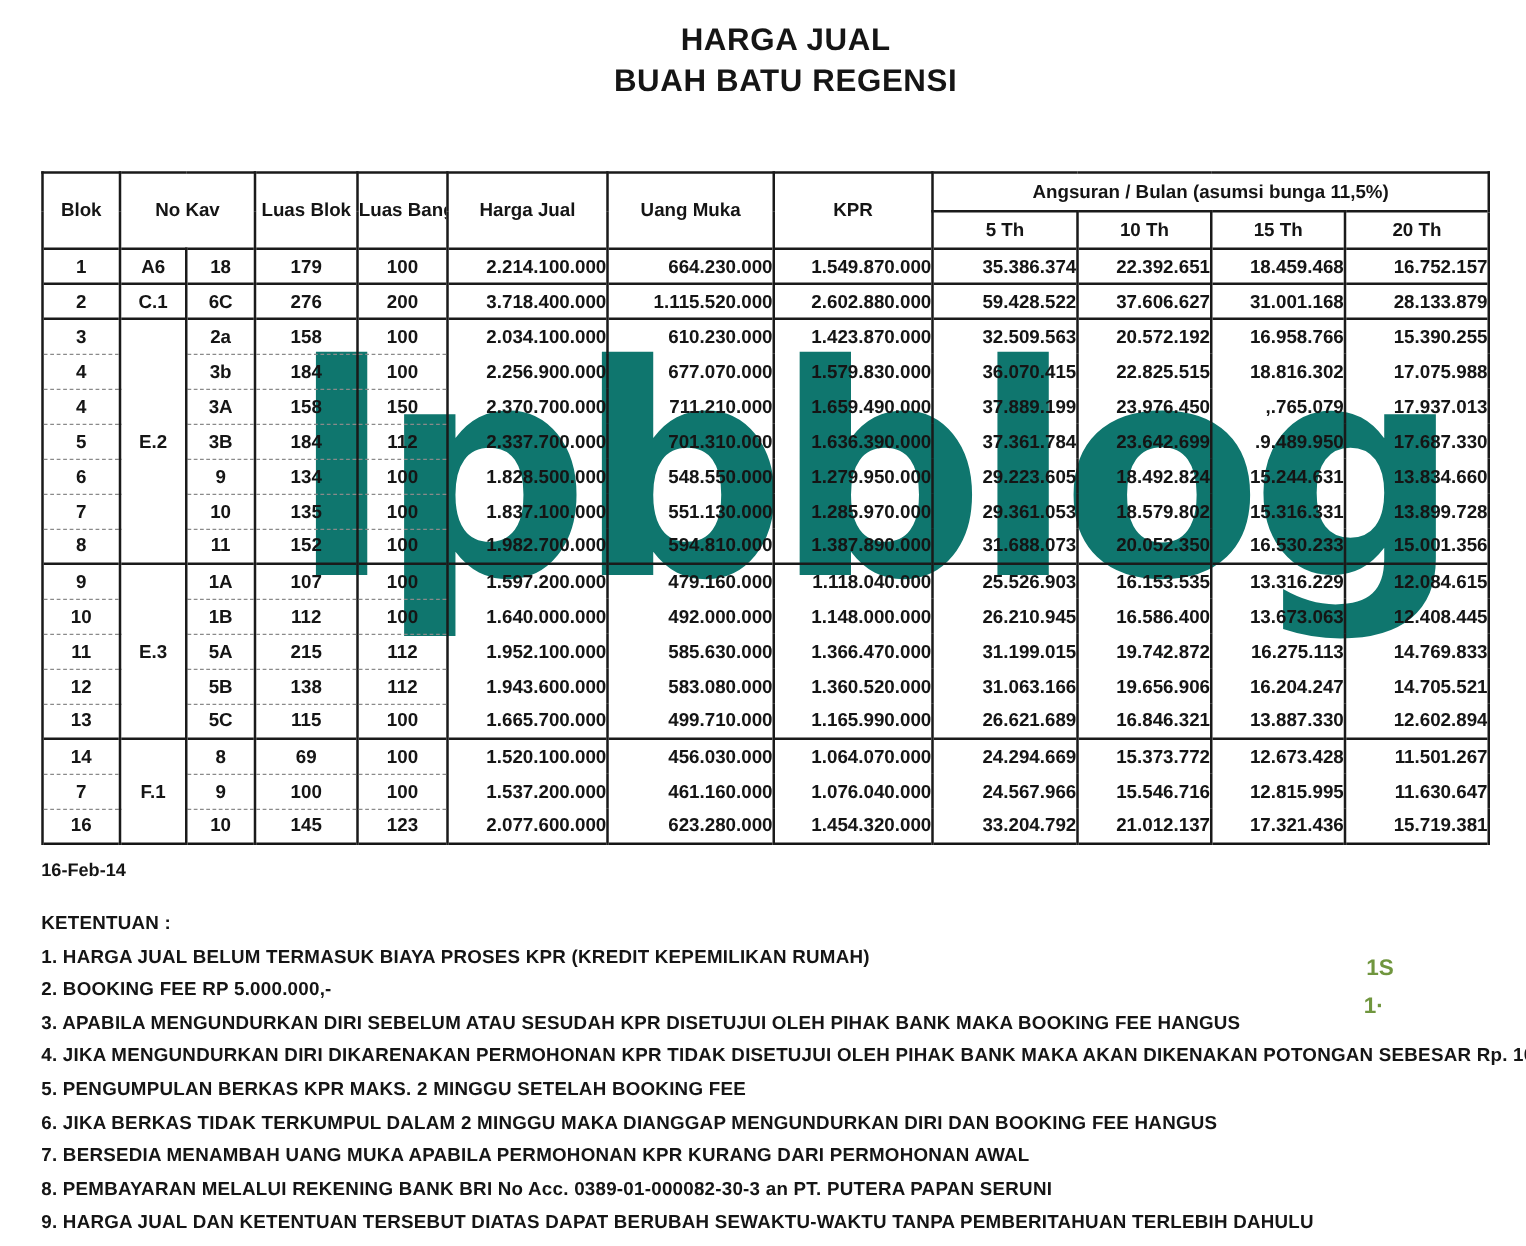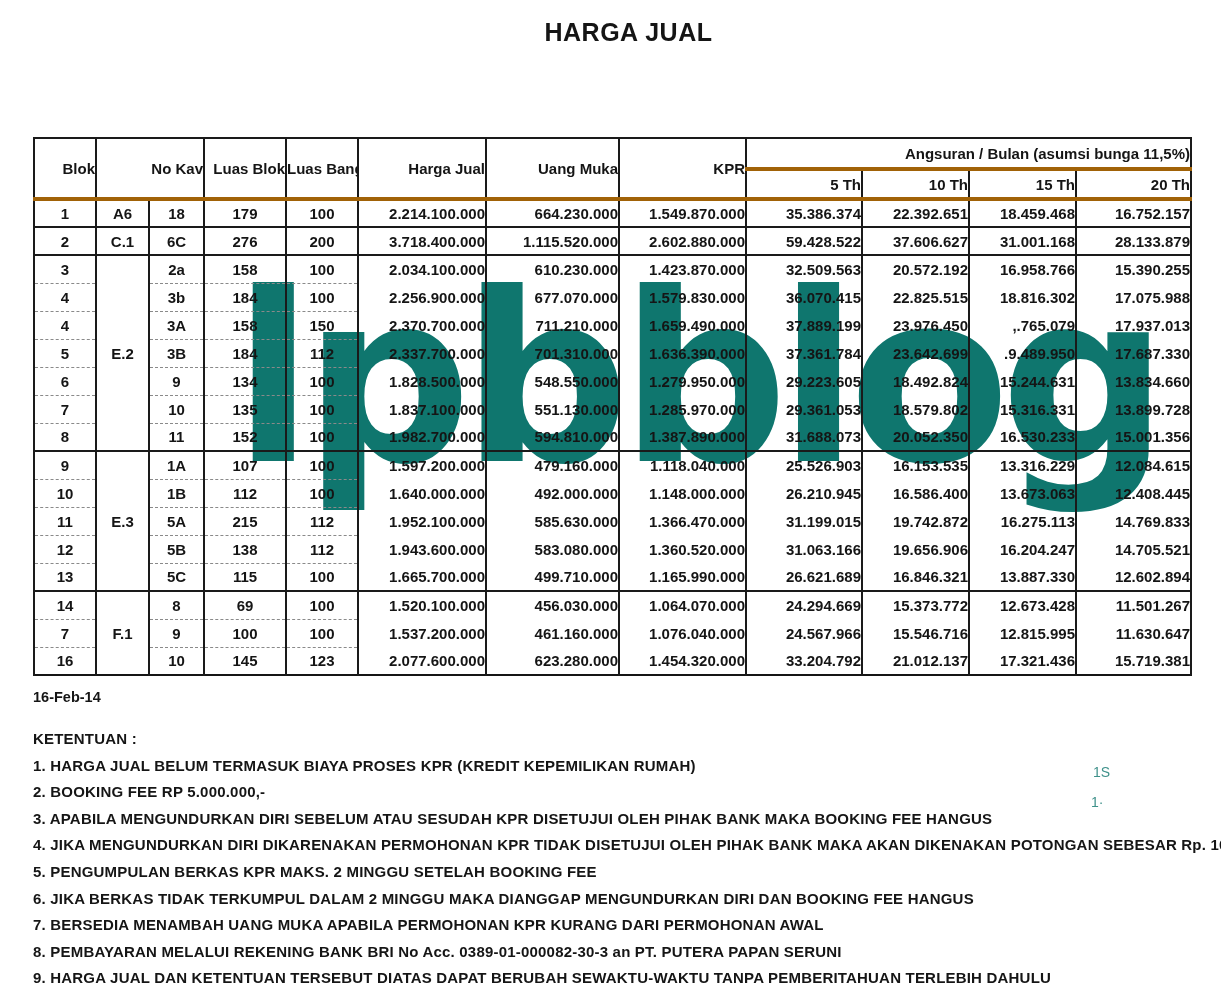--- a/index.html
+++ b/index.html
@@ -8,44 +8,45 @@
   .watermark{position:absolute;left:195px;top:262px;z-index:1;
         font-family:"DejaVu Sans", sans-serif;font-weight:700;font-size:235px;
         letter-spacing:-10px;line-height:1;color:#0f766e;user-select:none;margin-left:38px;}
   .title{position:absolute;left:36px;top:16px;width:1185px;text-align:center;z-index:2;
         font-weight:700;font-size:25px;line-height:1.32;letter-spacing:.5px;}
   table.price{position:absolute;left:33px;top:137px;width:1157px;z-index:2;
         border-collapse:collapse;table-layout:fixed;background:transparent;
         border:2.5px solid #151515;font-weight:700;}
   table.price th, table.price td{border-left:2px solid #1a1a1a;border-right:2px solid #1a1a1a;
         padding:0;font-size:15px;overflow:hidden;white-space:nowrap;}
-  thead th{border-top:2px solid #1a1a1a;border-bottom:4px solid #a16207;text-align:right;}
+  thead th{border-top:2px solid #1a1a1a;border-bottom:1px solid #a16207;text-align:center;}
   tr.h1{height:31px;} tr.h2{height:30px;}
   tbody tr{height:28px;}
   tbody td{border-top:none;border-bottom:none;}
   tbody tr.gs td{border-top:2px solid #1a1a1a;}
   tbody td.dash{border-top:1.5px dashed #8a8a8a;}
   td.cc{text-align:center;}
   td.cm{text-align:right;padding-right:7px;}
   .date{position:absolute;left:33px;top:689px;width:1157px;text-align:left;z-index:2;
         font-weight:700;font-size:14.5px;}
   .notes{position:absolute;left:33px;top:726px;z-index:2;font-size:15px;font-weight:700;
         line-height:26.6px;white-space:nowrap;letter-spacing:.2px;}
-  .artifact{position:absolute;z-index:2;color:#0f766e;font-size:14px;font-weight:400;opacity:.8;}
+  .artifact{position:absolute;z-index:2;color:#4d7c0f;font-size:18px;font-weight:700;opacity:.8;}
   .a1{left:1093px;top:764px;} .a2{left:1091px;top:794px;}
 </style>
 </head>
 <body>
 
 <div class="page">
 
   <div class="watermark">lpbblog</div>
 
   <div class="title">
     <div>HARGA JUAL</div>
+    <div>BUAH BATU REGENSI</div>
   </div>
 
   <table class="price">
     <colgroup>
       <col style="width:62px">
         <col style="width:53px">
         <col style="width:55px">
       <col style="width:82px">
         <col style="width:72px">
         <col style="width:128px">

